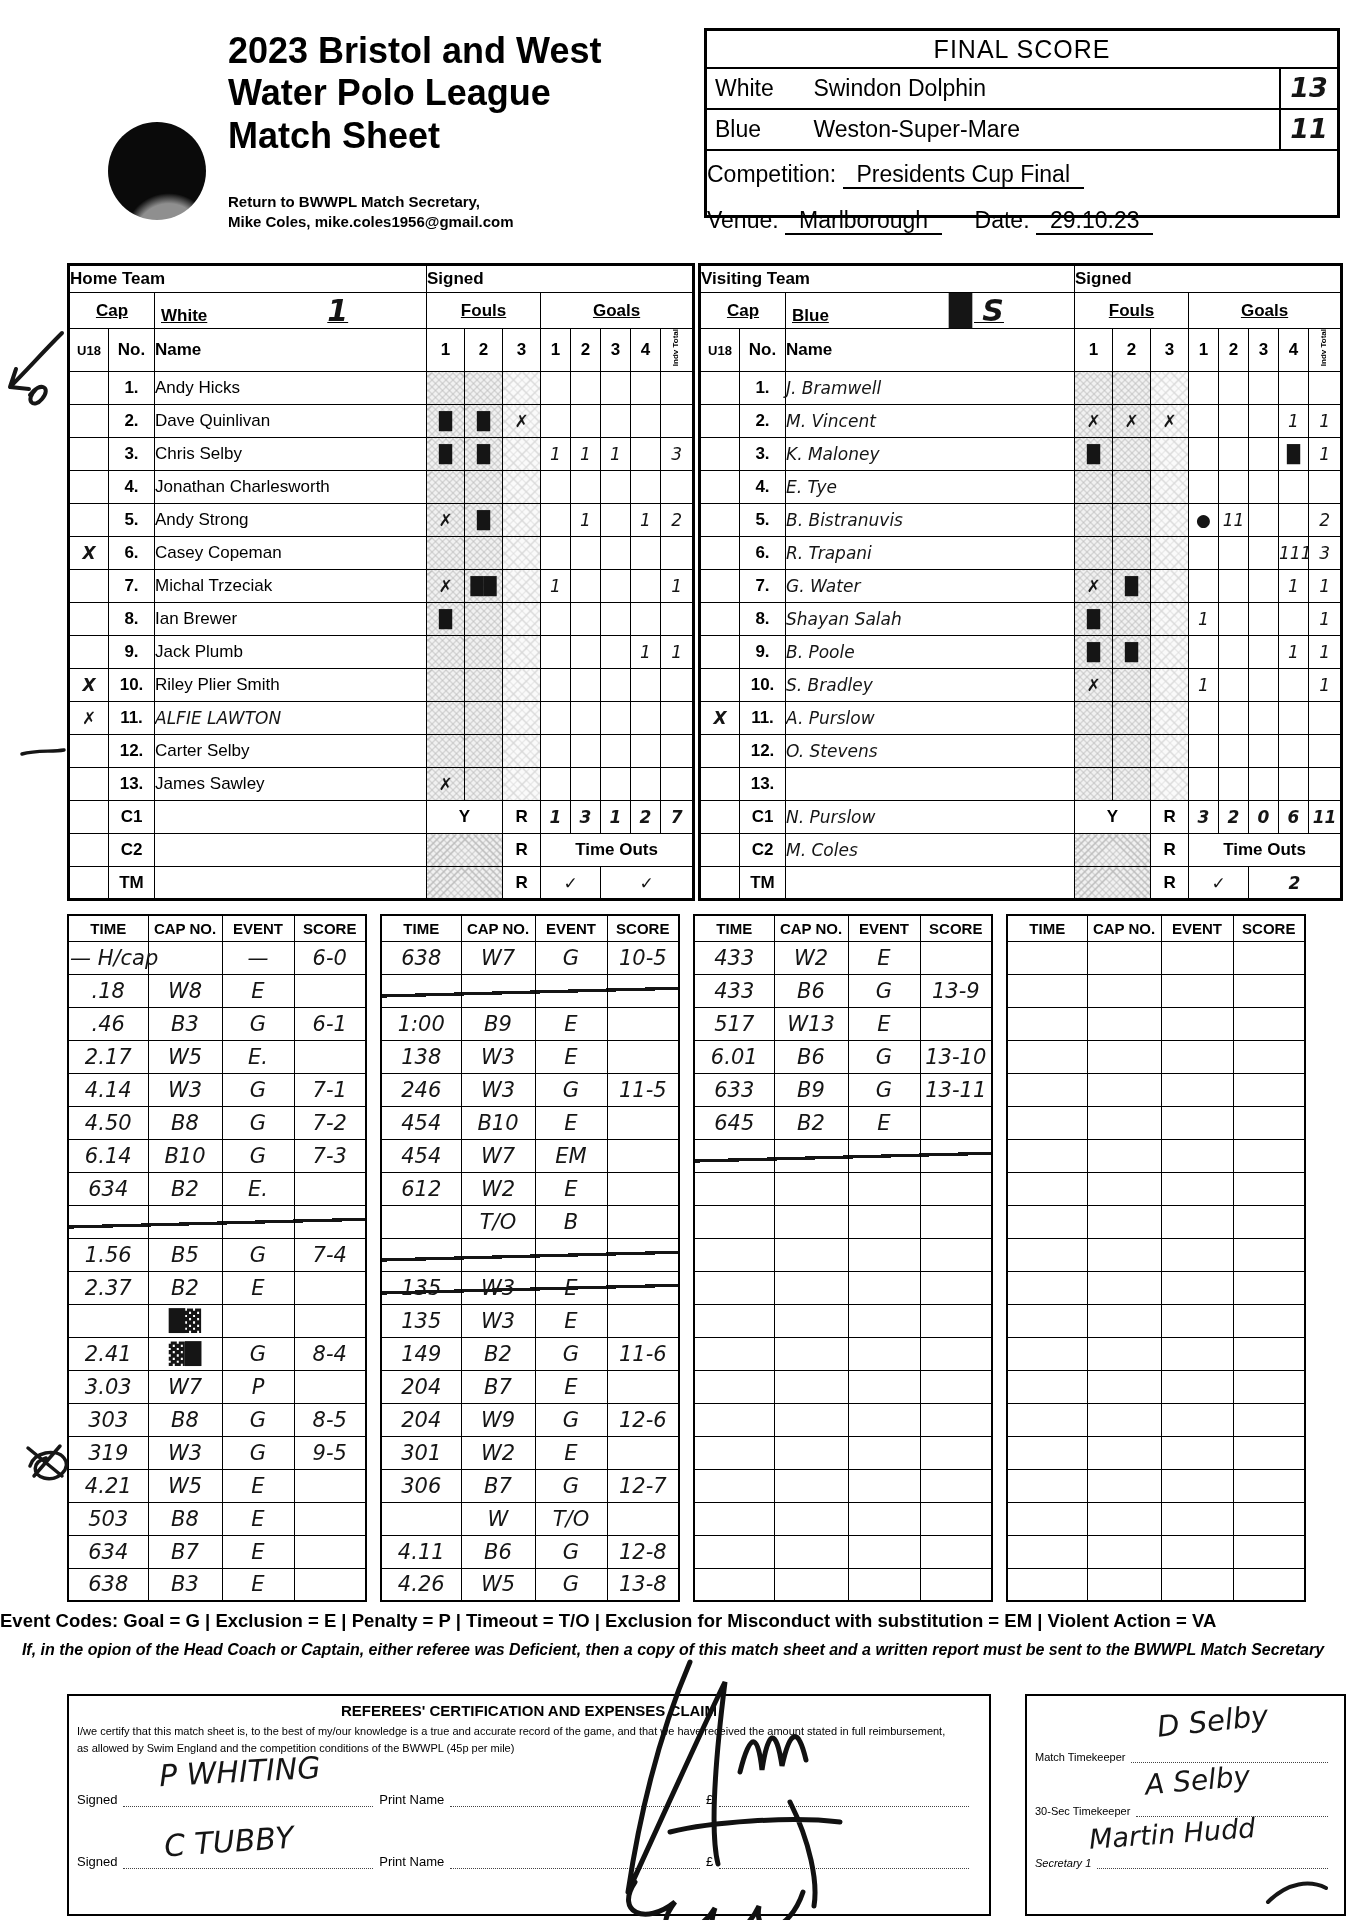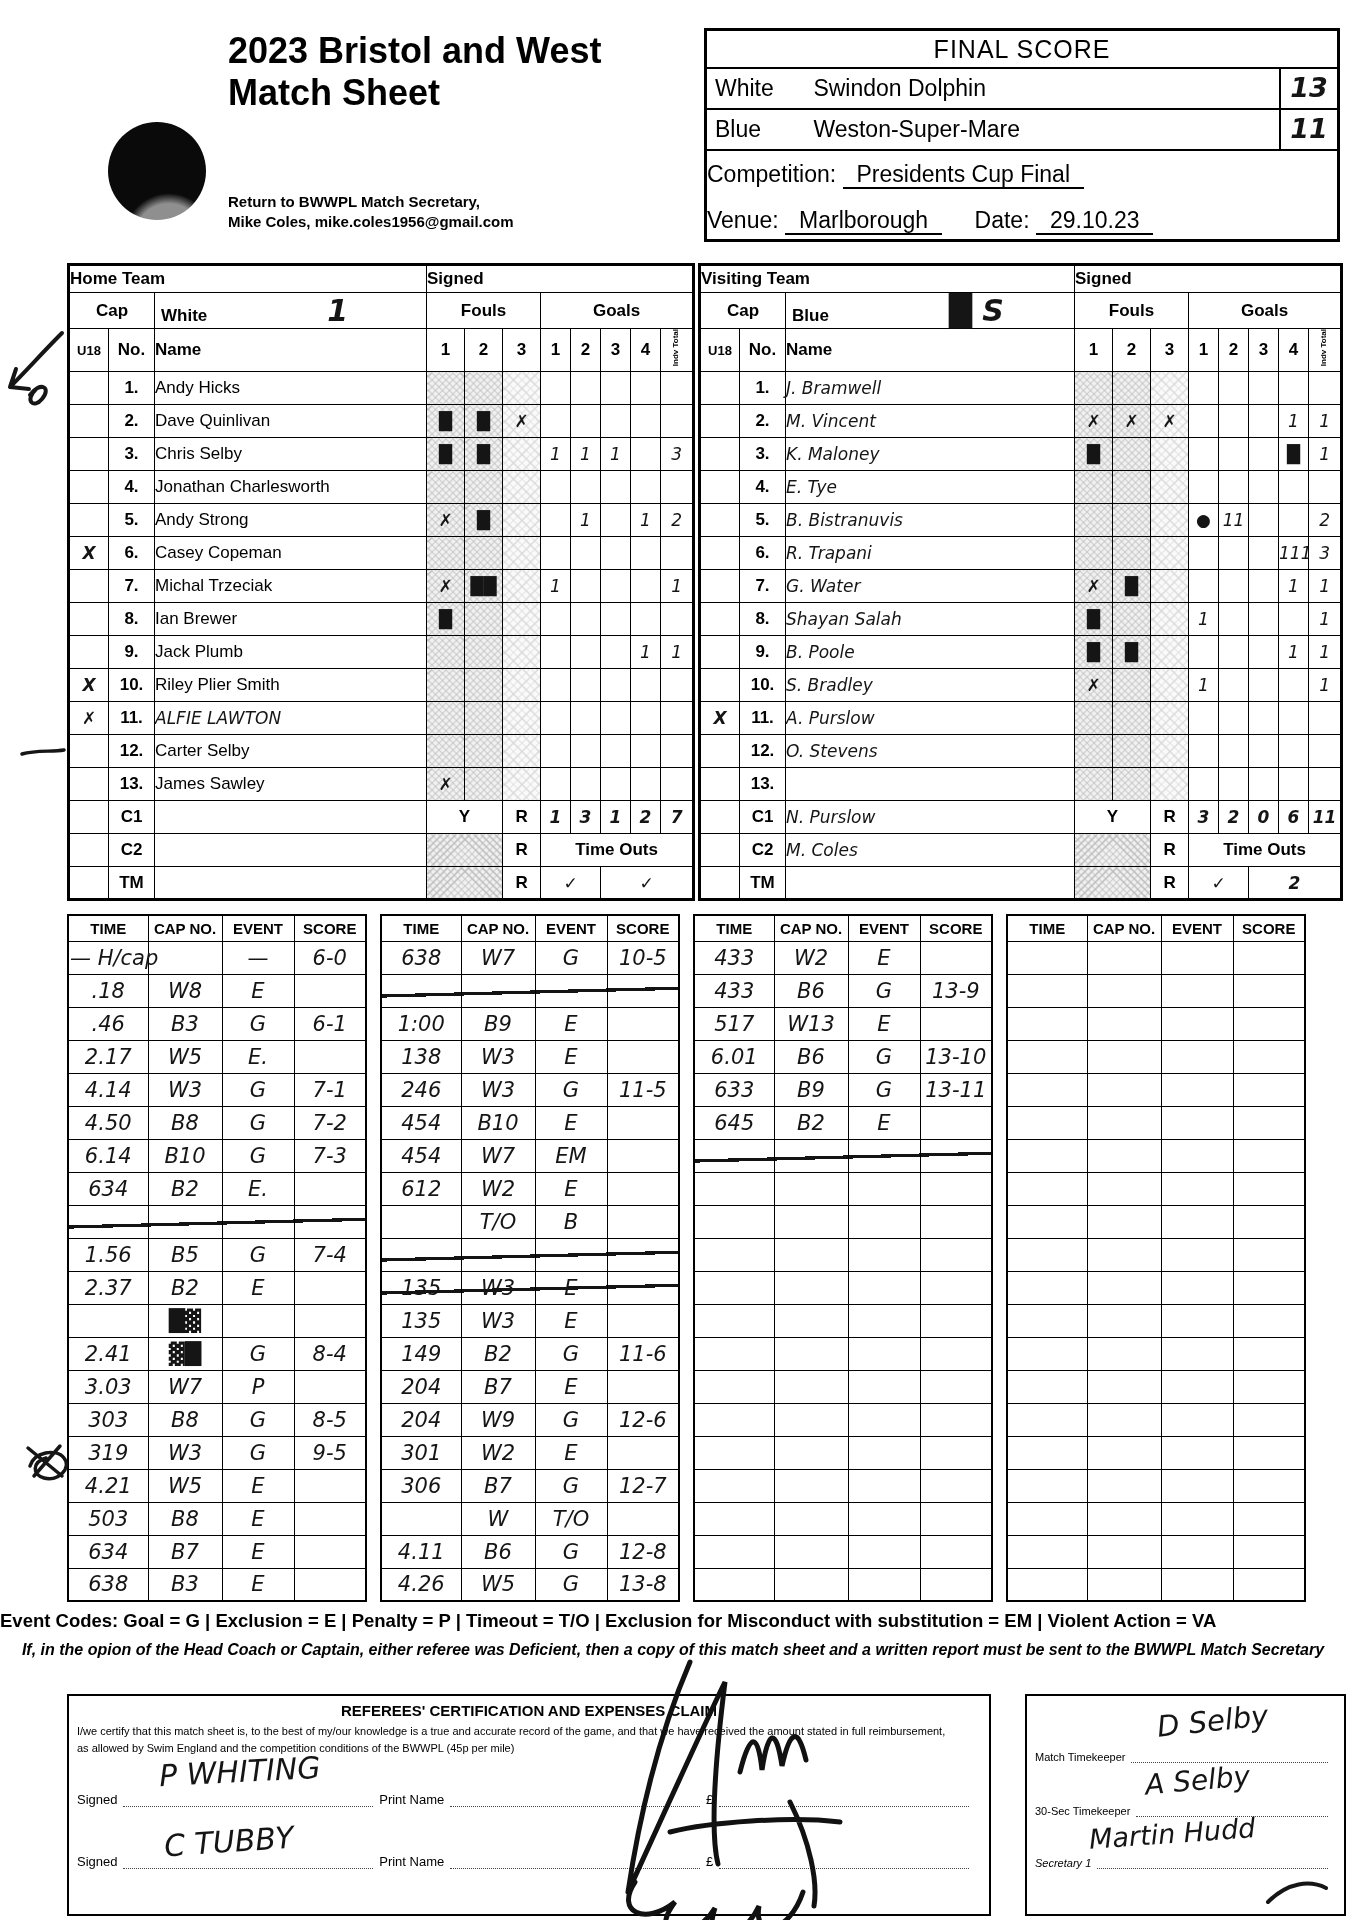--- a/index.html
+++ b/index.html
@@ -9,34 +9,34 @@
   .bold{font-weight:bold;}
   .c{text-align:center;}
   
   .hw{font-family:"DejaVu Sans",sans-serif;font-style:italic;color:#151515;}
   
   .logo{left:108px;top:122px;width:98px;height:98px;border-radius:50%;
         background:radial-gradient(circle at 62% 118%, #8f8f8f 26%, #0a0a0a 34%);}
   .titleblock{left:228px;top:30px;width:480px;line-height:1.18;font-size:36px;font-weight:bold;}
   .returnnote{left:228px;top:192px;width:380px;font-size:15px;font-weight:bold;line-height:1.35;}
   
-  .fsbox{left:704px;top:28px;width:636px;height:214px;border:3px solid #000;box-sizing:border-box;}
+  .fsbox{left:704px;top:28px;width:636px;height:190px;border:3px solid #000;box-sizing:border-box;}
   .fs-title{height:36px;border-bottom:2px solid #000;font-size:25px;text-align:center;line-height:36px;letter-spacing:1px;}
   .fs-row{position:relative;height:39px;border-bottom:2px solid #000;font-size:23px;line-height:38px;}
   .fs-label{display:inline-block;width:92px;padding-left:8px;}
   .fs-score{position:absolute;right:0;top:0;width:56px;height:100%;border-left:2px solid #000;
             text-align:center;font-size:27px;font-weight:bold;}
   .fs-line{position:relative;height:46px;font-size:23px;line-height:46px;}
   .fs-fill{border-bottom:2px solid #000;padding:0 14px;}
   
   table.roster{border-collapse:collapse;table-layout:fixed;}
   table.roster td{border:1.6px solid #000;padding:0;font-size:17px;overflow:visible;white-space:nowrap;box-sizing:border-box;}
   table.roster{border:3px solid #000;}
   .rA td{height:28px;font-size:18px;padding-left:6px;}
-  .rB td{height:36px;font-size:19px;}
+  .rB td{height:36px;font-size:19px;text-decoration:underline;}
   .rC td{height:34px;font-size:17px;}
   .pr td{height:33px;}
   td.nm{padding-left:6px;}
   .capnote{font-size:30px;margin-left:120px;font-weight:bold;}
   .shade{background-color:#f1f1f1;background-image:
      repeating-linear-gradient(45deg,#b9b9b9 0 1px,transparent 1px 5px),
      repeating-linear-gradient(-45deg,#b9b9b9 0 1px,transparent 1px 5px);}
   .shade-light{background-color:#fafafa;background-image:
      repeating-linear-gradient(45deg,#d8d8d8 0 1px,transparent 1px 6px),
      repeating-linear-gradient(-45deg,#d8d8d8 0 1px,transparent 1px 6px);}
@@ -65,20 +65,21 @@
   svg.ink{position:absolute;pointer-events:none;}
 </style>
 </head>
 <body>
 
 <div class="page">
 
   <div class="abs logo"></div>
   <div class="abs titleblock">
     <div>2023 Bristol and West</div>
+    <div>Water Polo League</div>
     <div>Match Sheet</div>
   </div>
   <div class="abs returnnote">
     <div>Return to BWWPL Match Secretary,</div>
     <div>Mike Coles, mike.coles1956@gmail.com</div>
   </div>
 
   <div class="abs fsbox">
     <div class="fs-title">FINAL SCORE</div>
     <div class="fs-row">

